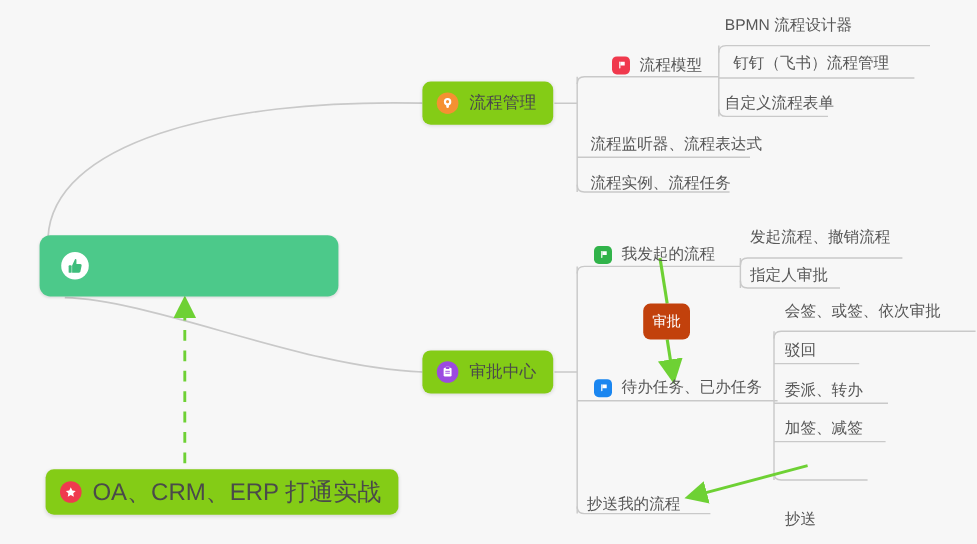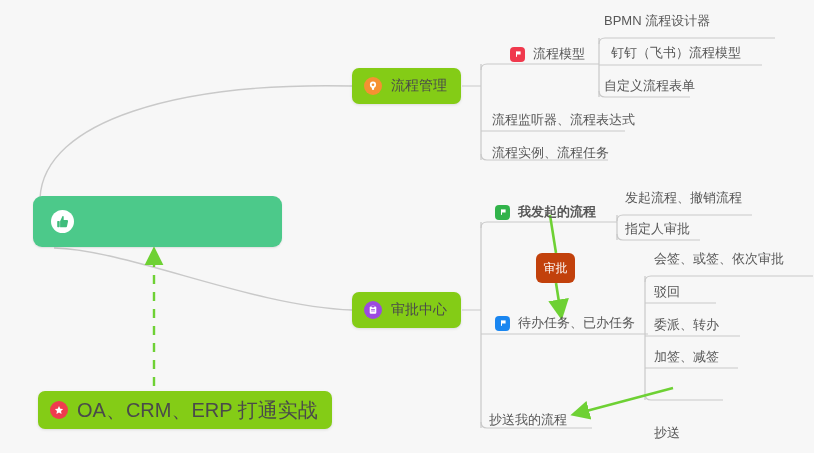--- a/index.html
+++ b/index.html
@@ -81,21 +81,21 @@
     display:inline-flex;align-items:center;justify-content:center;
     flex:0 0 auto;
   }
   .flag-icon svg{display:block;}
   .fl-red{background:#f0394d;}
   .fl-green{background:#31b34a;}
   .fl-blue{background:#1a86f0;}
   .flag-label{font-size:13px;color:#575757;margin-left:8px;}
 
   #sub-process-model{left:495px;top:45px;padding-left:15px;}
-  #sub-my-initiated{left:495px;top:203px;font-weight:bold;}
+  #sub-my-initiated{left:495px;top:203px;}
   #sub-todo-done{left:495px;top:314px;}
 
   
   .leaf{
     position:absolute;
     font-size:13px;
     color:#575757;
     white-space:nowrap;
     line-height:16px;
   }
@@ -264,21 +264,21 @@
     <span class="flag-icon fl-blue">
       <svg width="10" height="10" viewBox="0 0 10 10">
         <rect x="3.0" y="2.2" width="1.0" height="5.8" rx="0.4" fill="#ffffff"></rect>
         <path d="M4.0 2.4 L7.6 2.4 L7.6 5.5 L4.0 5.5 Z" fill="#ffffff"></path>
       </svg>
     </span>
     <span class="flag-label">待办任务、已办任务</span>
   </div>
 
   <div class="leaf" id="leaf-bpmn">BPMN 流程设计器</div>
-  <div class="leaf" id="leaf-dingtalk">钉钉（飞书）流程模型</div>
+  <div class="leaf" id="leaf-dingtalk">钉钉（飞书）流程管理</div>
   <div class="leaf" id="leaf-customform">自定义流程表单</div>
 
   <div class="leaf" id="leaf-listener">流程监听器、流程表达式</div>
   <div class="leaf" id="leaf-instance">流程实例、流程任务</div>
 
   <div class="leaf" id="leaf-start-cancel">发起流程、撤销流程</div>
   <div class="leaf" id="leaf-assignee">指定人审批</div>
 
   <div class="leaf" id="leaf-countersign">会签、或签、依次审批</div>
   <div class="leaf" id="leaf-reject">驳回</div>

